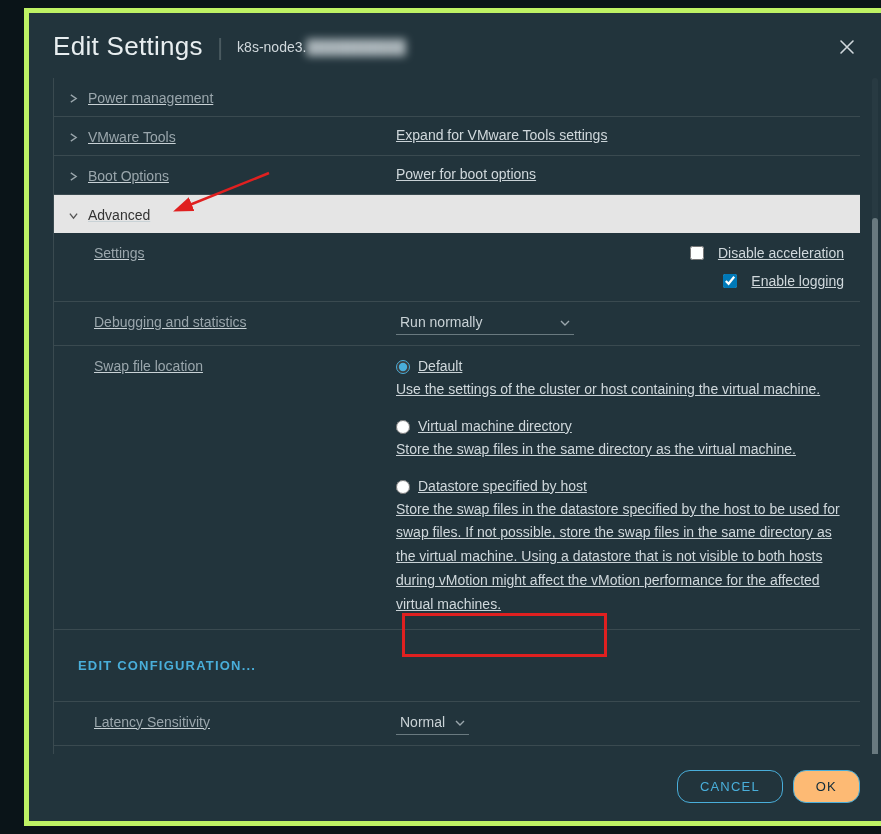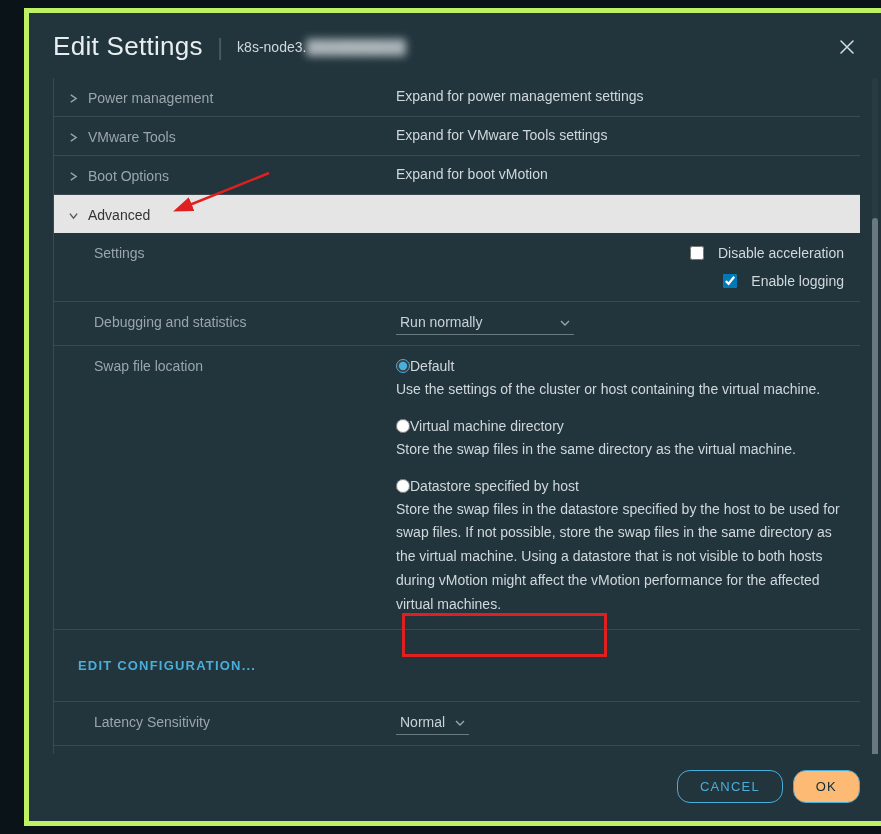--- a/index.html
+++ b/index.html
@@ -59,20 +59,21 @@
   .dlg-body {
     flex: 1;
     position: relative;
     padding: 0 24px 0 24px;
     overflow: hidden;
   }
   .scroll-area {
     position: relative;
     height: 680px;
     border-left: 1px solid #3a4a50;
+    text-decoration: underline;
   }
   .scrollbar {
     position: absolute;
     right: -18px;
     top: 140px;
     width: 6px;
     height: 590px;
     background: #69797f;
     border-radius: 3px;
   }
@@ -129,21 +130,22 @@
   }
   .chk-line:last-child { padding-bottom: 2px; }
   input[type="checkbox"] {
     width: 14px;
     height: 14px;
     accent-color: #0079b8;
     cursor: pointer;
   }
   .radio-line {
     display: flex;
-    align-items: center;
+    align-items: flex-end;
+    gap: 8px;
     padding: 2px 0 4px 0;
   }
   input[type="radio"] {
     width: 14px;
     height: 14px;
     accent-color: #49aeda;
     cursor: pointer;
   }
   .radio-desc {
     color: #d0d8dc;
@@ -237,21 +239,20 @@
 
       <div class="row expandable">
         <div class="row-label">
           <span class="chevron">
             <svg width="9" height="9" viewBox="0 0 10 10">
                 <path d="M2 1 L8 5 L2 9" fill="none" stroke="currentColor" stroke-width="1.5"></path>
               </svg>
           </span>
           <span>Power management</span>
         </div>
-        <div class="row-value">Expand for power management settings</div>
       </div>
 
       <div class="row expandable">
         <div class="row-label">
           <span class="chevron">
             <svg width="9" height="9" viewBox="0 0 10 10">
                 <path d="M2 1 L8 5 L2 9" fill="none" stroke="currentColor" stroke-width="1.5"></path>
               </svg>
           </span>
           <span>VMware Tools</span>
@@ -261,21 +262,21 @@
 
       <div class="row expandable">
         <div class="row-label">
           <span class="chevron">
             <svg width="9" height="9" viewBox="0 0 10 10">
                 <path d="M2 1 L8 5 L2 9" fill="none" stroke="currentColor" stroke-width="1.5"></path>
               </svg>
           </span>
           <span>Boot Options</span>
         </div>
-        <div class="row-value">Expand for boot vMotion</div>
+        <div class="row-value">Power for boot options</div>
       </div>
 
       <div class="row expanded-head expandable">
         <div class="row-label">
           <span class="chevron">
             <svg width="9" height="9" viewBox="0 0 10 10">
                 <path d="M1 3 L5 8 L9 3" fill="none" stroke="currentColor" stroke-width="1.5"></path>
               </svg>
           </span>
           <span>Advanced</span>

